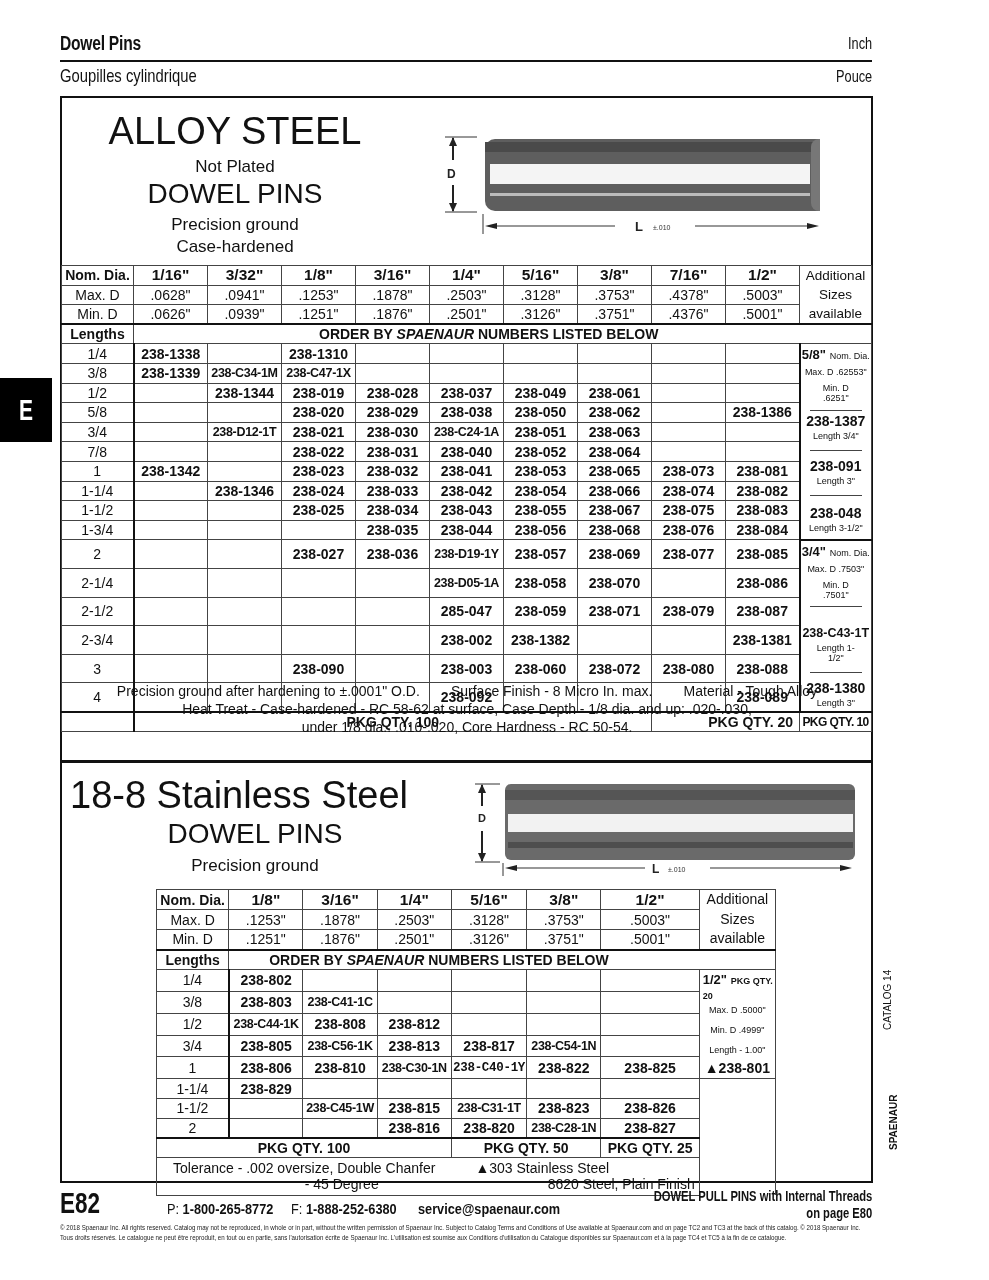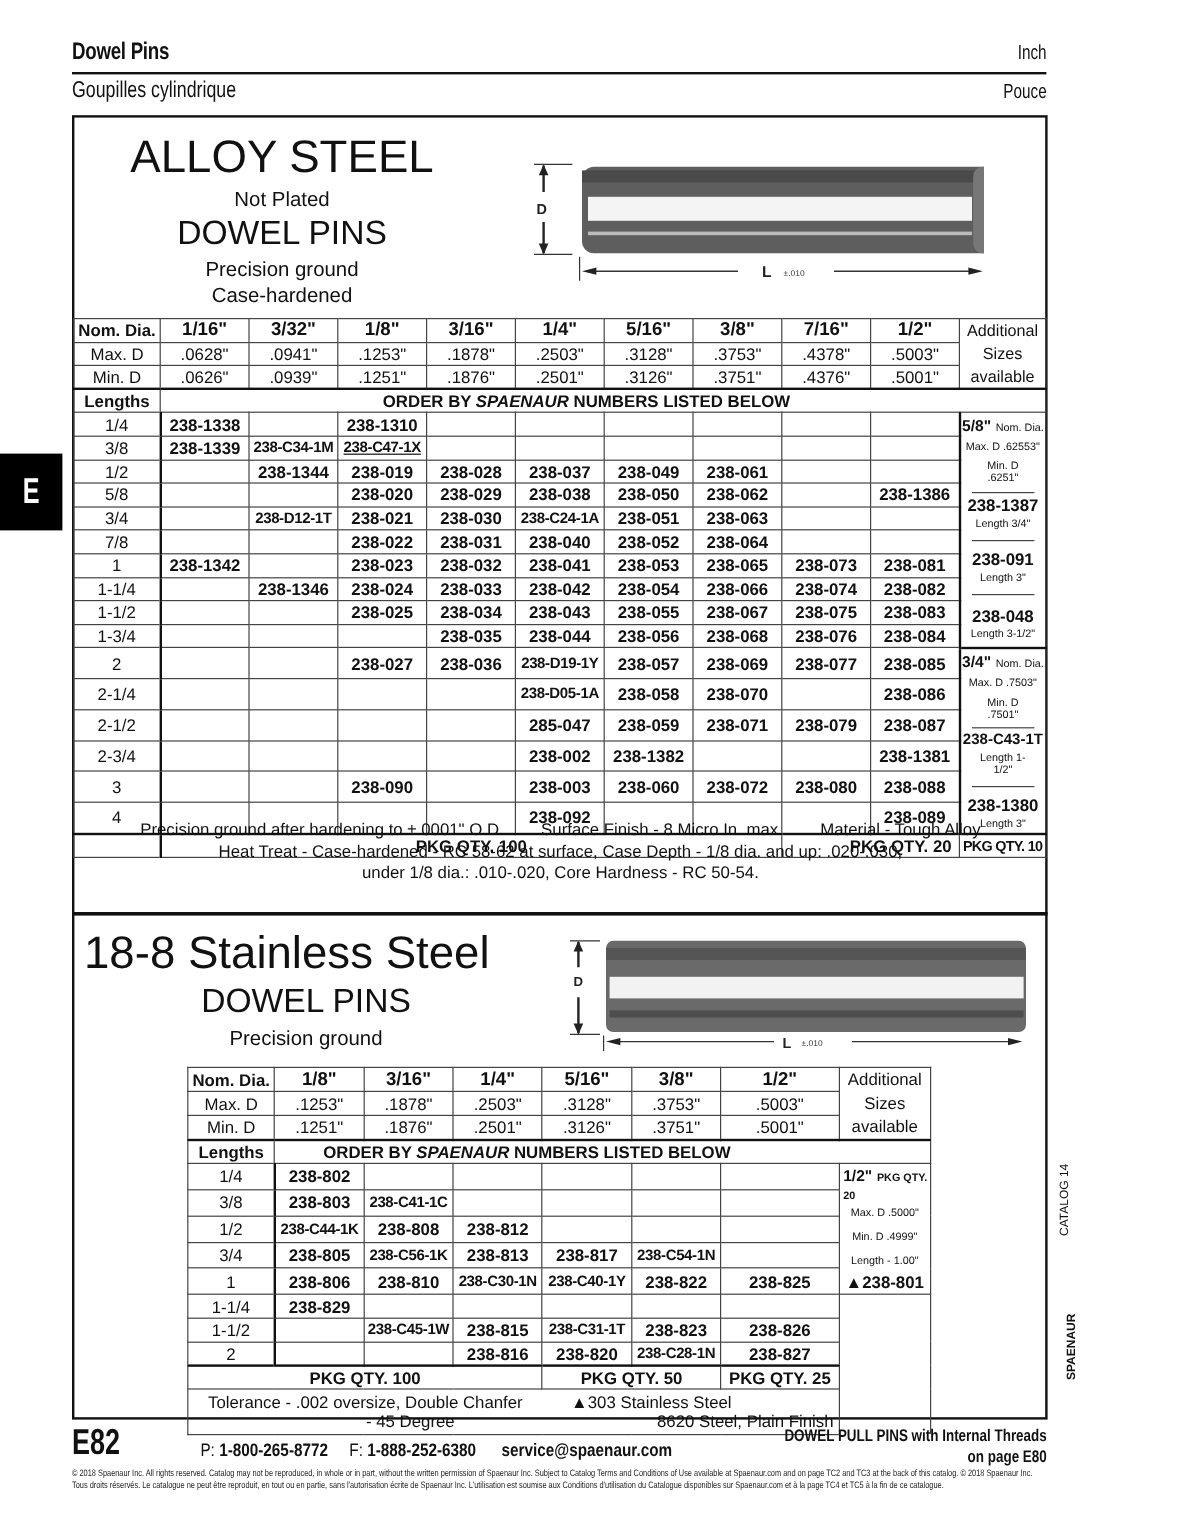--- a/index.html
+++ b/index.html
@@ -164,21 +164,21 @@
           <div class="sideb" style="margin-top:7px">238-091</div>
           <div class="side" style="margin-top:3px;border-bottom:1px solid #444;margin-left:8px;margin-right:8px;padding-bottom:8px">Length 3"</div>
           <div class="sideb" style="margin-top:9px">238-048</div>
           <div class="side" style="margin-top:3px">Length 3-1/2"</div>
         </td>
       </tr>
       <tr>
         <td style="border-right: 2px solid rgb(17, 17, 17);">3/8</td>
         <td class="num">238-1339</td>
         <td class="num" style="font-size: 12.5px; letter-spacing: -0.3px;">238-C34-1M</td>
-        <td class="num" style="font-size: 12.5px; letter-spacing: -0.3px; text-decoration: underline;">238-C47-1X</td>
+        <td class="num" style="font-size: 12.5px; letter-spacing: -0.3px;">238-C47-1X</td>
         <td class="num"></td>
         <td class="num"></td>
         <td class="num"></td>
         <td class="num"></td>
         <td class="num"></td>
         <td class="num"></td>
       </tr>
       <tr>
         <td style="border-right: 2px solid rgb(17, 17, 17);">1/2</td>
         <td class="num"></td>
@@ -283,21 +283,21 @@
         <td class="num">238-036</td>
         <td class="num" style="font-size: 12.5px; letter-spacing: -0.3px;">238-D19-1Y</td>
         <td class="num">238-057</td>
         <td class="num">238-069</td>
         <td class="num">238-077</td>
         <td class="num">238-085</td>
         <td rowspan="6" style="vertical-align: top; padding: 2px 1px; line-height: 1.15; white-space: normal; border-left: 2px solid rgb(17, 17, 17); border-top: 2px solid rgb(17, 17, 17);">
           <div><b style="font-size:13px">3/4"</b> <span class="side">Nom. Dia.</span></div>
           <div class="side" style="margin-top:5px">Max. D .7503"</div>
           <div class="side" style="margin-top:6px;border-bottom:1px solid #444;margin-left:8px;margin-right:8px;padding-bottom:6px">Min. D .7501"</div>
-          <div class="sideb" style="margin-top:2px;font-size:12.5px">238-C43-1T</div>
+          <div class="sideb" style="margin-top:19px;font-size:12.5px">238-C43-1T</div>
           <div class="side" style="margin-top:3px;border-bottom:1px solid #444;margin-left:8px;margin-right:8px;padding-bottom:8px">Length 1-1/2"</div>
           <div class="sideb" style="margin-top:7px">238-1380</div>
           <div class="side" style="margin-top:3px">Length 3"</div>
         </td>
       </tr>
       <tr>
         <td style="border-right: 2px solid rgb(17, 17, 17);">2-1/4</td>
         <td class="num"></td>
         <td class="num"></td>
         <td class="num"></td>
@@ -483,21 +483,21 @@
         <td class="num">238-813</td>
         <td class="num">238-817</td>
         <td class="num" style="font-size: 12.5px; letter-spacing: -0.3px;">238-C54-1N</td>
         <td class="num"></td>
       </tr>
       <tr>
         <td style="border-right: 2px solid rgb(17, 17, 17);">1</td>
         <td class="num">238-806</td>
         <td class="num">238-810</td>
         <td class="num" style="font-size: 12.5px; letter-spacing: -0.3px;">238-C30-1N</td>
-        <td class="num" style="font-size: 12.5px; letter-spacing: -0.3px;">238-C40-1Y</td>
+        <td class="num" style="font-size: 12.5px; letter-spacing: -0.3px; font-family: Liberation Mono, monospace;">238-C40-1Y</td>
         <td class="num">238-822</td>
         <td class="num">238-825</td>
       </tr>
       <tr>
         <td style="border-right: 2px solid rgb(17, 17, 17);">1-1/4</td>
         <td class="num">238-829</td>
         <td class="num"></td>
         <td class="num"></td>
         <td class="num"></td>
         <td class="num"></td>

